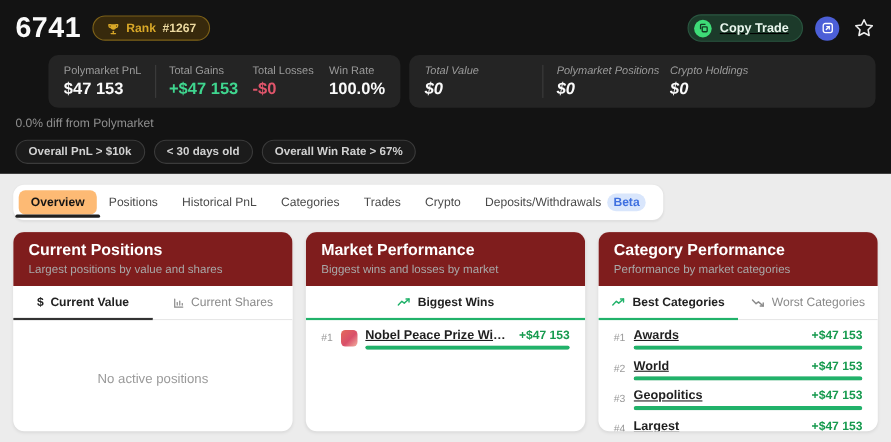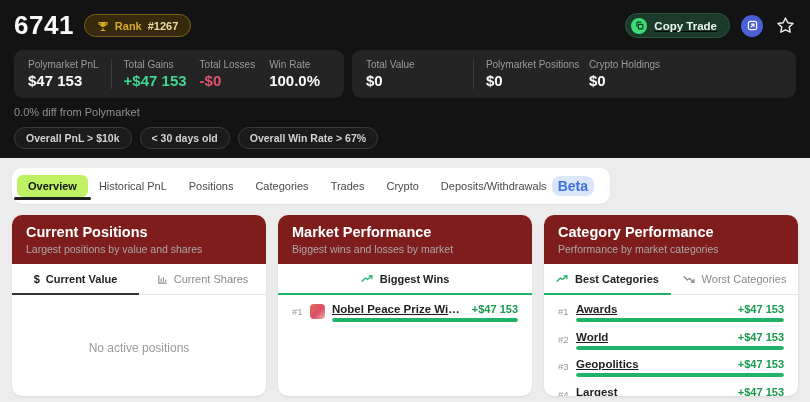--- a/index.html
+++ b/index.html
@@ -17,43 +17,43 @@
   .hdr-actions { margin-left:auto; display:flex; align-items:center; gap:11px;text-decoration:underline; }
   .copy-btn { display:inline-flex; align-items:center; gap:7px; background:#1c3a2a; border:1px solid #2a5640;
     border-radius:13px; height:25px; padding:0 12px 0 5px; cursor:pointer; }
   .copy-btn .cicon { width:16px; height:16px; border-radius:50%; background:#3edc77; display:flex; align-items:center; justify-content:center; }
   .copy-btn span.lbl { color:#eaf6ee; font-size:11.5px; font-weight:bold; }
   .share-btn { width:22px; height:22px; border-radius:50%; background:#4c5fd7; display:flex; align-items:center; justify-content:center; cursor:pointer; }
   .star-btn { width:22px; height:22px; display:flex; align-items:center; justify-content:center; cursor:pointer; }
 
   .stats-row { display:flex; gap:8px; }
   .stat-card { background:#242424; border-radius:9px; padding:9px 14px; display:flex; align-items:center; }
-  .stat-card.primary { width:332px; }
-  .stat-card.secondary { width:447px; }
+  .stat-card.primary { width:332px;margin-left:30px; }
+  .stat-card.secondary { width:447px;font-style:italic; }
   .stat { display:flex; flex-direction:column; gap:2px; }
   .stat .lab { color:#9b9b9b; font-size:10px; white-space:nowrap; }
   .stat .val { font-size:15px; font-weight:bold; color:#fafafa; white-space:nowrap; }
   .stat .val.green { color:#3fd68f; }
   .stat .val.red { color:#e0556b; }
   .vdiv { width:1px; align-self:stretch; background:#3d3d3d; margin:0 12px; }
 
   .diff-note { color:#8f8f8f; font-size:11px; margin-top:8px; }
   .badge-row { display:flex; gap:8px; margin-top:9px; }
   .pill { background:#1b1b1b; border:1px solid #3b3b3b; border-radius:12px; padding:4px 11px;
     color:#d2d2d2; font-size:10.5px; font-weight:bold; white-space:nowrap; }
 
   
   .main { padding:10px 12px 0; }
   .tabbar { position:relative; display:inline-flex; align-items:center; background:#fff; border-radius:10px;
     padding:3px 5px; box-shadow:0 1px 2px rgba(0,0,0,.06); }
   .tab { position:relative; border:none; background:transparent; font-family:inherit; font-size:11px; color:#4a4a4a;
     padding:5px 11px; cursor:pointer; white-space:nowrap; display:flex; align-items:center; gap:5px; }
-  .tab.active { background:#bef264; border-radius:6px; color:#141414; font-weight:bold; }
+  .tab.active { background:#fdba74; border-radius:6px; color:#141414; font-weight:bold; }
   .tab.active::after { content:""; position:absolute; left:-3px; right:-3px; bottom:-3px; height:3px; background:#202020; border-radius:2px; }
-  .beta { background:#d9e6fc; color:#3f70e0; font-size:14px; font-weight:bold; border-radius:8px; padding:2px 6px; }
+  .beta { background:#d9e6fc; color:#3f70e0; font-size:11px; font-weight:bold; border-radius:8px; padding:2px 6px; }
 
   .cards { display:flex; gap:12px; margin-top:11px; }
   .card { flex:1; background:#fff; border-radius:10px; box-shadow:0 1px 3px rgba(0,0,0,.08); height:181px; display:flex; flex-direction:column; overflow:hidden; }
   .card-head { background:#7f1d1d; padding:9px 14px 9px; }
   .card-head .ct { color:#fff; font-size:14.5px; font-weight:bold; }
   .card-head .cs { color:#a8a8a8; font-size:10.5px; margin-top:3px; }
   .card-tabs { display:flex; height:31px; flex:none; }
   .ctab { flex:1; border:none; background:#fff; font-family:inherit; font-size:11px; color:#8a8a8a;
     display:flex; align-items:center; justify-content:center; gap:6px; cursor:pointer; border-bottom:1px solid #e7e7e7; }
   .ctab.active { color:#222; font-weight:bold; border-bottom:2.5px solid #333; }
@@ -168,24 +168,24 @@
   </div>
 </div>
 
 <div class="main">
 
   <div class="tabbar">
     <button class="tab active">
         <span>Overview</span>
       </button>
     <button class="tab">
+        <span>Positions</span>
+      </button>
+    <button class="tab">
         <span>Historical PnL</span>
-      </button>
-    <button class="tab">
-        <span>Positions</span>
       </button>
     <button class="tab">
         <span>Categories</span>
       </button>
     <button class="tab">
         <span>Trades</span>
       </button>
     <button class="tab">
         <span>Crypto</span>
       </button>

